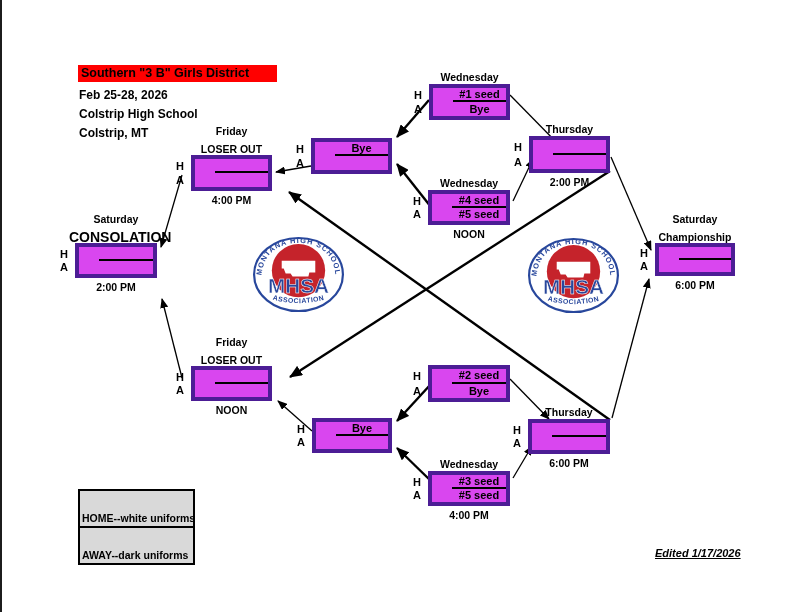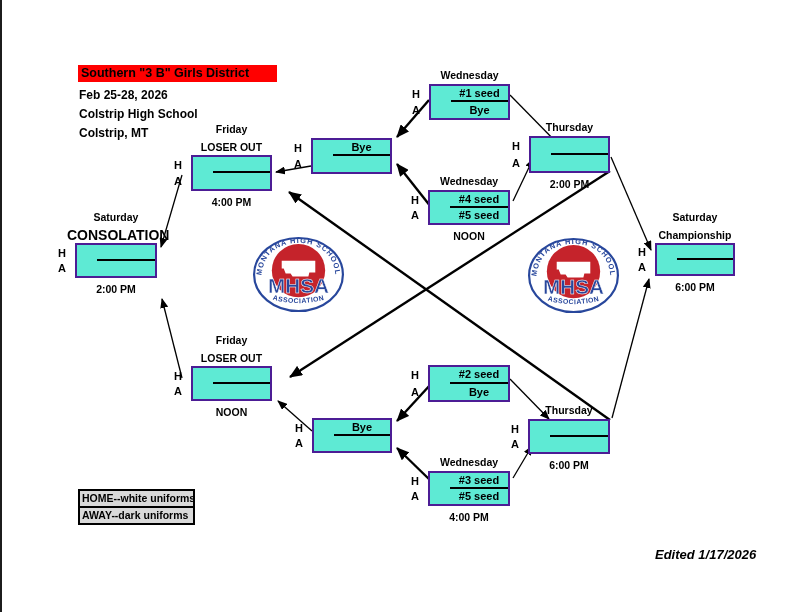--- a/index.html
+++ b/index.html
@@ -7,44 +7,44 @@
     width:801px;height:612px;background:#ffffff;position:relative;overflow:hidden;
     font-family:"Liberation Sans",sans-serif;color:#000;
   }
   .page{position:absolute;inset:0;}
   .edge-line{position:absolute;left:0;top:0;width:2px;height:612px;background:#1c1c1c;}
   .title-banner{
     position:absolute;left:78px;top:65px;width:196px;height:17px;background:#ff0000;
     font-size:12.5px;font-weight:bold;line-height:17px;padding-left:3px;white-space:nowrap;
   }
   .info-line{position:absolute;left:79px;font-size:12px;font-weight:bold;white-space:nowrap;}
-  .game{position:absolute;border:2px solid #4c1d95;background:#5eead4;box-sizing:border-box;padding-left:20px;}
+  .game{position:absolute;border:4px solid #4c1d95;background:#d946ef;box-sizing:border-box;padding-left:20px;}
   .row{height:50%;display:flex;align-items:center;justify-content:center;
        font-size:11px;font-weight:bold;box-sizing:border-box;overflow:hidden;}
   .row-top{border-bottom:2px solid #000;}
   .day-label,.note-label,.time-label{
     position:absolute;left:-10px;right:-10px;text-align:center;
     font-size:10.5px;font-weight:bold;white-space:nowrap;line-height:13px;
   }
   .day-label{bottom:calc(100% + 4px);}
   .day-label.high{bottom:calc(100% + 21px);}
   .note-label{bottom:calc(100% + 3px);text-align:center;}
   .note-label.small{font-size:14px;}
   .time-label{top:calc(100% + 7px);text-align:center;}
   .ha{
     position:absolute;left:-22px;top:0;bottom:0;width:14px;display:flex;
     flex-direction:column;justify-content:space-around;align-items:center;
     font-size:11px;font-weight:bold;
   }
   .legend{
     position:absolute;left:78px;top:489px;width:113px;border:2px solid #000;background:#d9d9d9;
   }
-  .legend-row{height:15px;line-height:15px;font-size:10.5px;font-weight:bold;padding-left:2px;white-space:nowrap;}
+  .legend-row{height:15px;line-height:15px;font-size:10.5px;font-weight:bold;padding-left:2px;white-space:nowrap;margin-top:20px;}
   .legend-row:first-child{border-bottom:2px solid #000;}
-  .edited{position:absolute;left:655px;top:547px;font-size:13px;font-weight:bold;font-style:italic;white-space:nowrap;}
+  .edited{position:absolute;left:655px;top:547px;font-size:11px;font-weight:bold;font-style:italic;white-space:nowrap;text-decoration:underline;}
   .arrows{position:absolute;left:0;top:0;width:801px;height:612px;pointer-events:none;}
   .arrows line{stroke:#000;}
   .arrows .thick{stroke-width:2.4;}
   .arrows .thin{stroke-width:1.3;}
   .logo{position:absolute;width:93px;height:77px;}
 </style>
 </head>
 <body>
 
 <div class="page">

